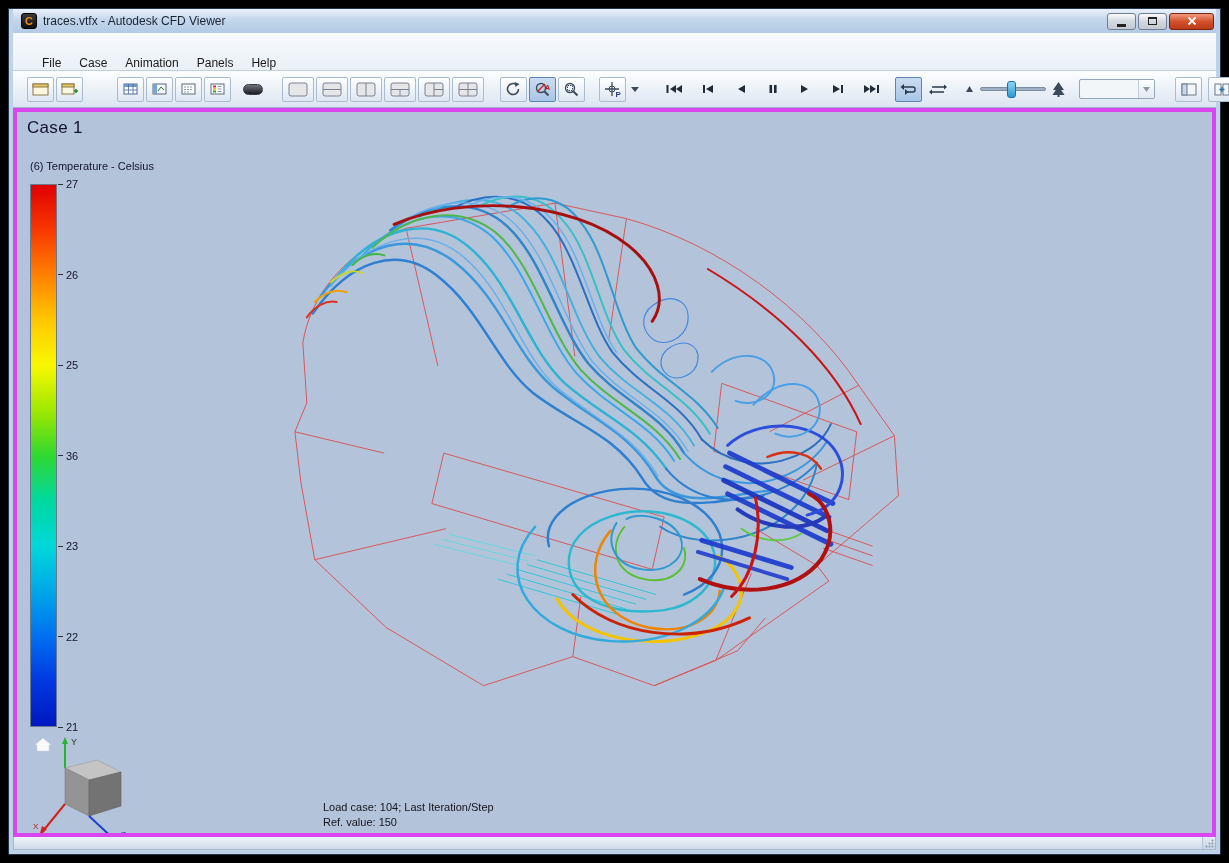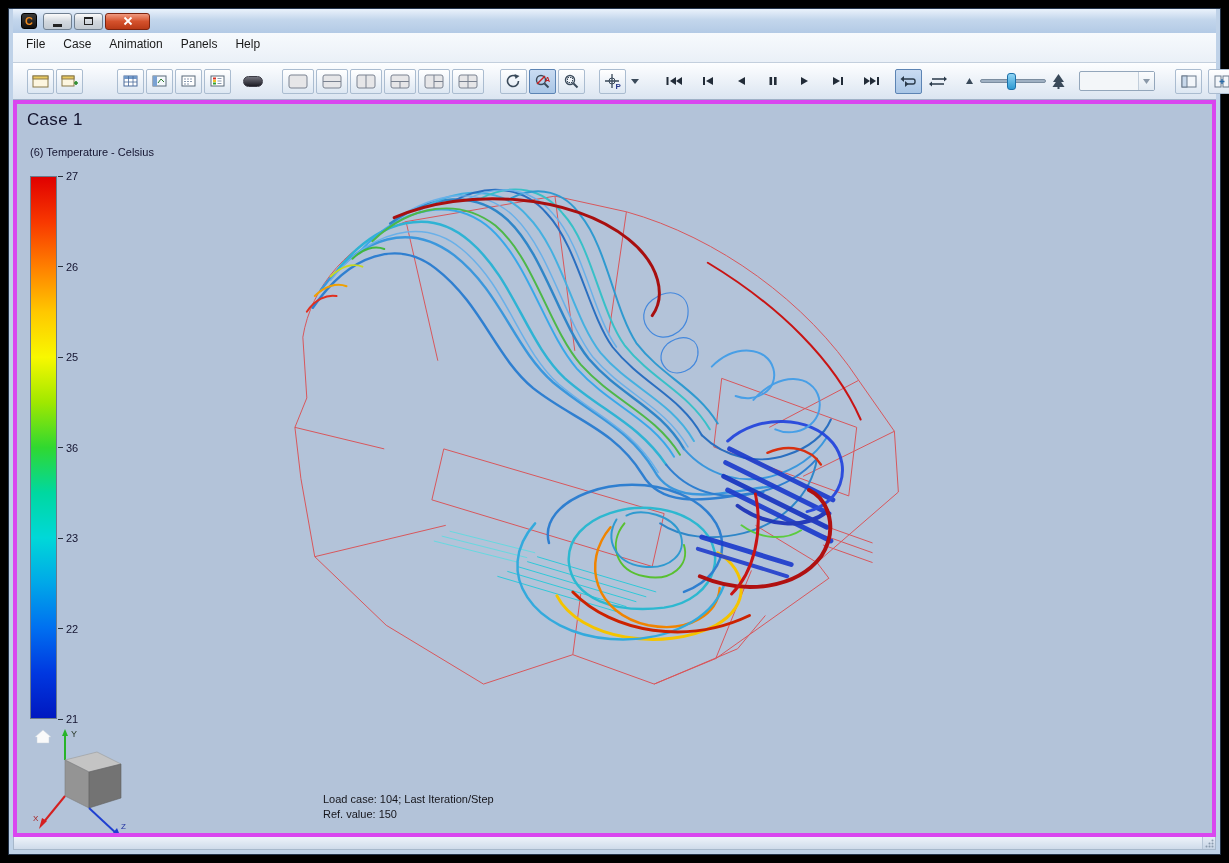--- a/index.html
+++ b/index.html
@@ -39,23 +39,23 @@
   }
   .win-btn.close {
     width:45px;
     background:linear-gradient(#f09a80,#d4512c 50%, #b93a17);
     border-color:#7c2410;
   }
   .glyph-min { width:9px; height:3px; background:#222; margin-top:8px; }
   .glyph-max { width:9px; height:8px; border:1px solid #222; border-top:2px solid #222; }
   
   .menubar {
-    height:30px; background:linear-gradient(#f7fafd,#eaf0f7);
+    height:38px; background:linear-gradient(#f7fafd,#eaf0f7);
     border-bottom:1px solid #c3cfdd;
-    display:flex; align-items:flex-start; padding-left:4px;
+    display:flex; align-items:flex-end; padding-left:20px;
   }
   .menu-item {
     font-size:12px; color:#1a1a1a; padding:4px 9px 0 9px; cursor:default;
   }
   
   .toolbar {
     height:37px; background:linear-gradient(#fdfeff,#dbe5f1);
     border-bottom:1px solid #9fb1c6;
     display:flex; align-items:center; padding:0 6px;
   }
@@ -100,21 +100,21 @@
   
   .viewport {
     flex:1; position:relative; background:#b3c3d9;
     border:4px solid #d946ef; overflow:hidden;
   }
   .case-label {
     position:absolute; left:10px; top:6px;
     font-size:17px; color:#12122c; letter-spacing:.3px;
   }
   .legend-title {
-    position:absolute; left:13px; top:42px;
+    position:absolute; left:13px; top:48px;
     font-size:11px; color:#141430;
   }
   .legend-bar {
     position:absolute; left:13px; top:72px; width:27px; height:543px;
     border:1px solid #6a7a8c;
   }
   .legend-ticks {
     position:absolute; left:41px; top:72px; height:543px; width:40px;
     display:flex; flex-direction:column; justify-content:space-between;
   }
@@ -137,20 +137,21 @@
   .grip { width:13px; height:100%; display:flex; align-items:center; justify-content:center;
     border-left:1px solid #b5c4d5; background:linear-gradient(#e4ebf4,#c6d4e5); }
 </style>
 </head>
 <body>
 
 <div class="window">
 
   <div class="titlebar">
     <div class="title-icon">C</div>
+    <div class="title-text">traces.vtfx - Autodesk CFD Viewer</div>
     <div class="win-controls">
       <div class="win-btn">
           <div class="glyph-min"></div>
         </div>
       <div class="win-btn">
           <div class="glyph-max"></div>
         </div>
       <div class="win-btn close">
         <svg width="10" height="10" viewBox="0 0 10 10">
             <path d="M1.5 1.5 L8.5 8.5 M8.5 1.5 L1.5 8.5" stroke="#fff" stroke-width="1.8"></path>

